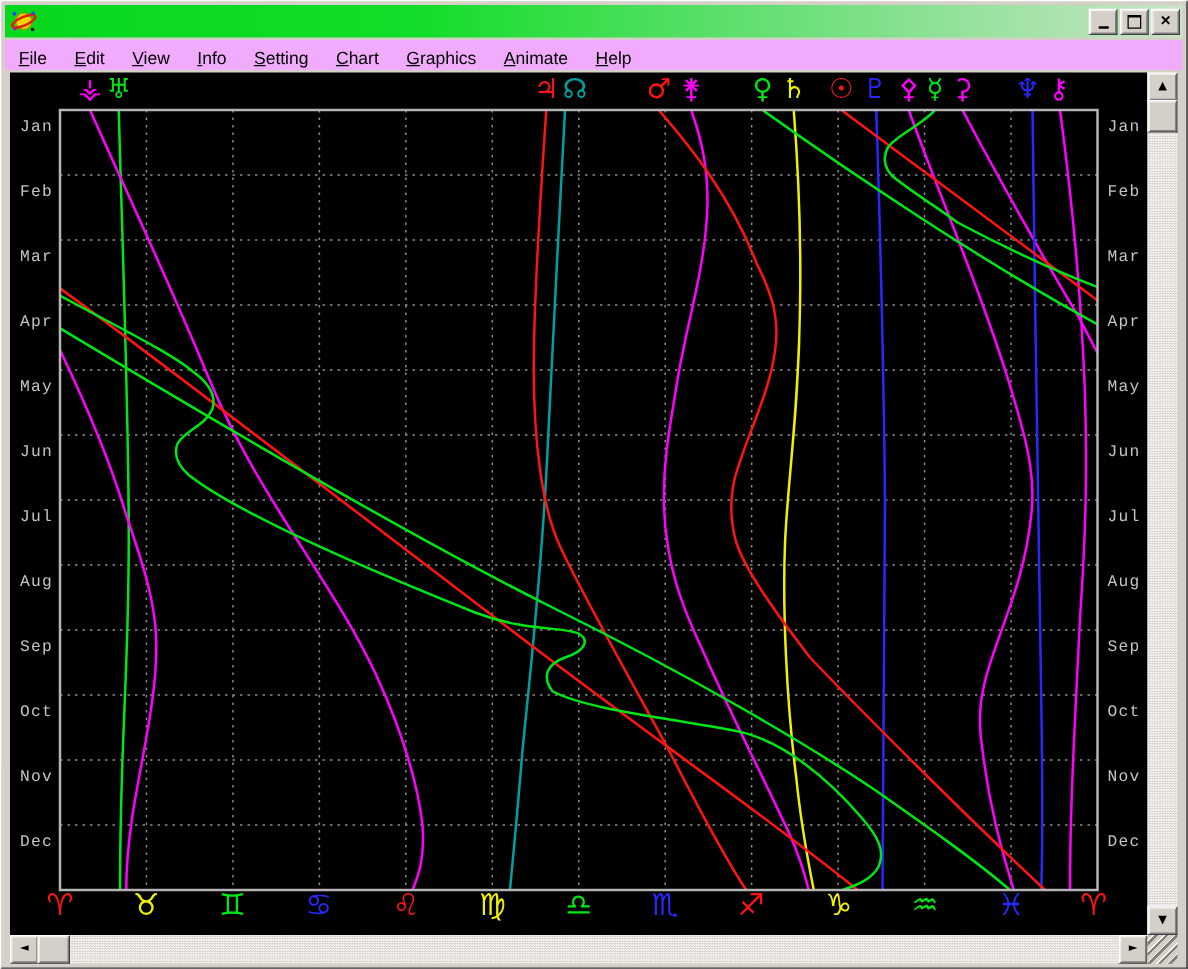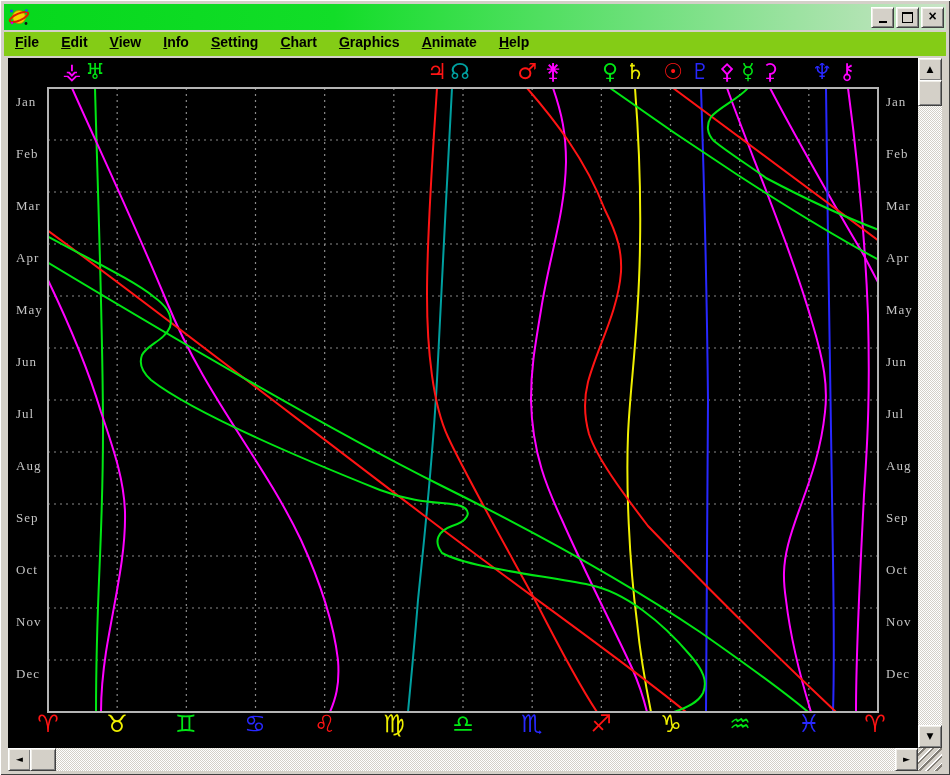--- a/index.html
+++ b/index.html
@@ -20,31 +20,31 @@
     border:1px solid #404040;border-top-color:#fff;border-left-color:#fff;
     box-shadow:inset 1px 1px 0 #f0eee8, inset -1px -1px 0 #808080;
     display:flex;align-items:center;justify-content:center;
     font-weight:bold;font-size:12px;color:#000;line-height:1;
   }
   .winbtn .min-shape{display:block;width:8px;height:2px;background:#000;margin-top:9px;}
   .winbtn .max-shape{display:block;width:9px;height:8px;border:1px solid #000;border-top-width:2px;}
   .winbtn .close-shape{font-size:14px;font-weight:bold;margin-top:-2px;}
   .menubar{
     position:absolute;left:4px;top:32px;right:4px;height:24px;
-    background:#84cc16;display:flex;align-items:flex-start;
-    font-size:14px;font-weight:bold;color:#000;
+    background:#f0abfc;display:flex;align-items:flex-end;
+    font-size:14px;font-weight:normal;color:#000;
   }
   .menu-item{padding:2px 11px;white-space:nowrap;}
   .menu-item u{text-decoration:underline;}
   .client{
     position:absolute;left:8px;top:58px;width:910px;height:690px;background:#000;
   }
   #chartsvg{position:absolute;left:8px;top:58px;}
   .month-label{
-    position:absolute;font-family:Liberation Serif, serif;
+    position:absolute;font-family:Liberation Mono, monospace;
     font-size:13px;letter-spacing:1px;color:#c4c4c4;width:40px;
   }
   .planet-glyph,.sign-glyph{
     position:absolute;transform:translateX(-50%);
     font-family:"DejaVu Sans",sans-serif;line-height:1;
   }
   .planet-glyph{top:61px;font-size:22px;font-weight:bold;}
   .sign-glyph{top:712px;font-size:24px;font-weight:bold;}
   .vscroll{
     position:absolute;left:918px;top:58px;width:24px;height:690px;

